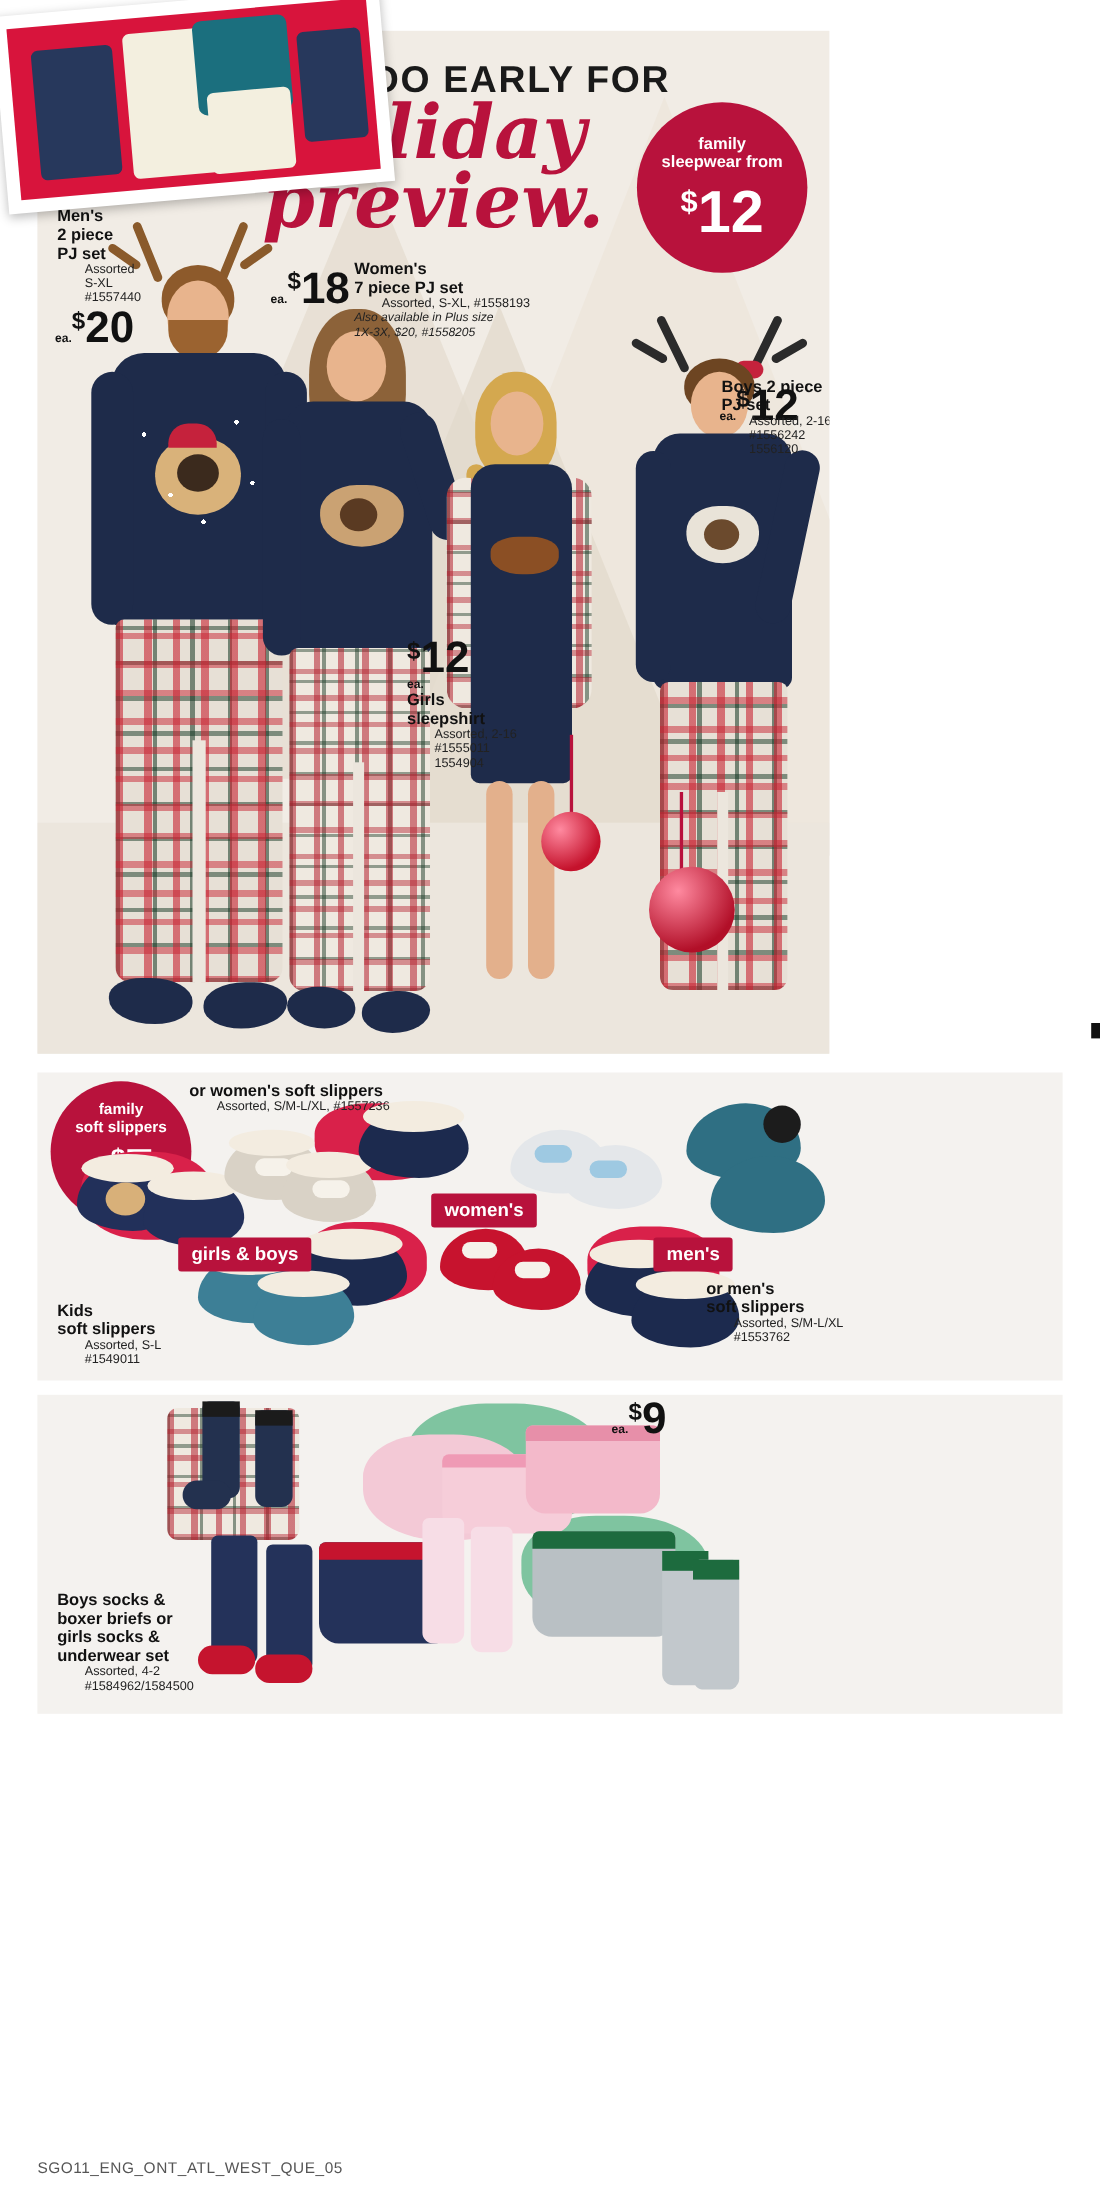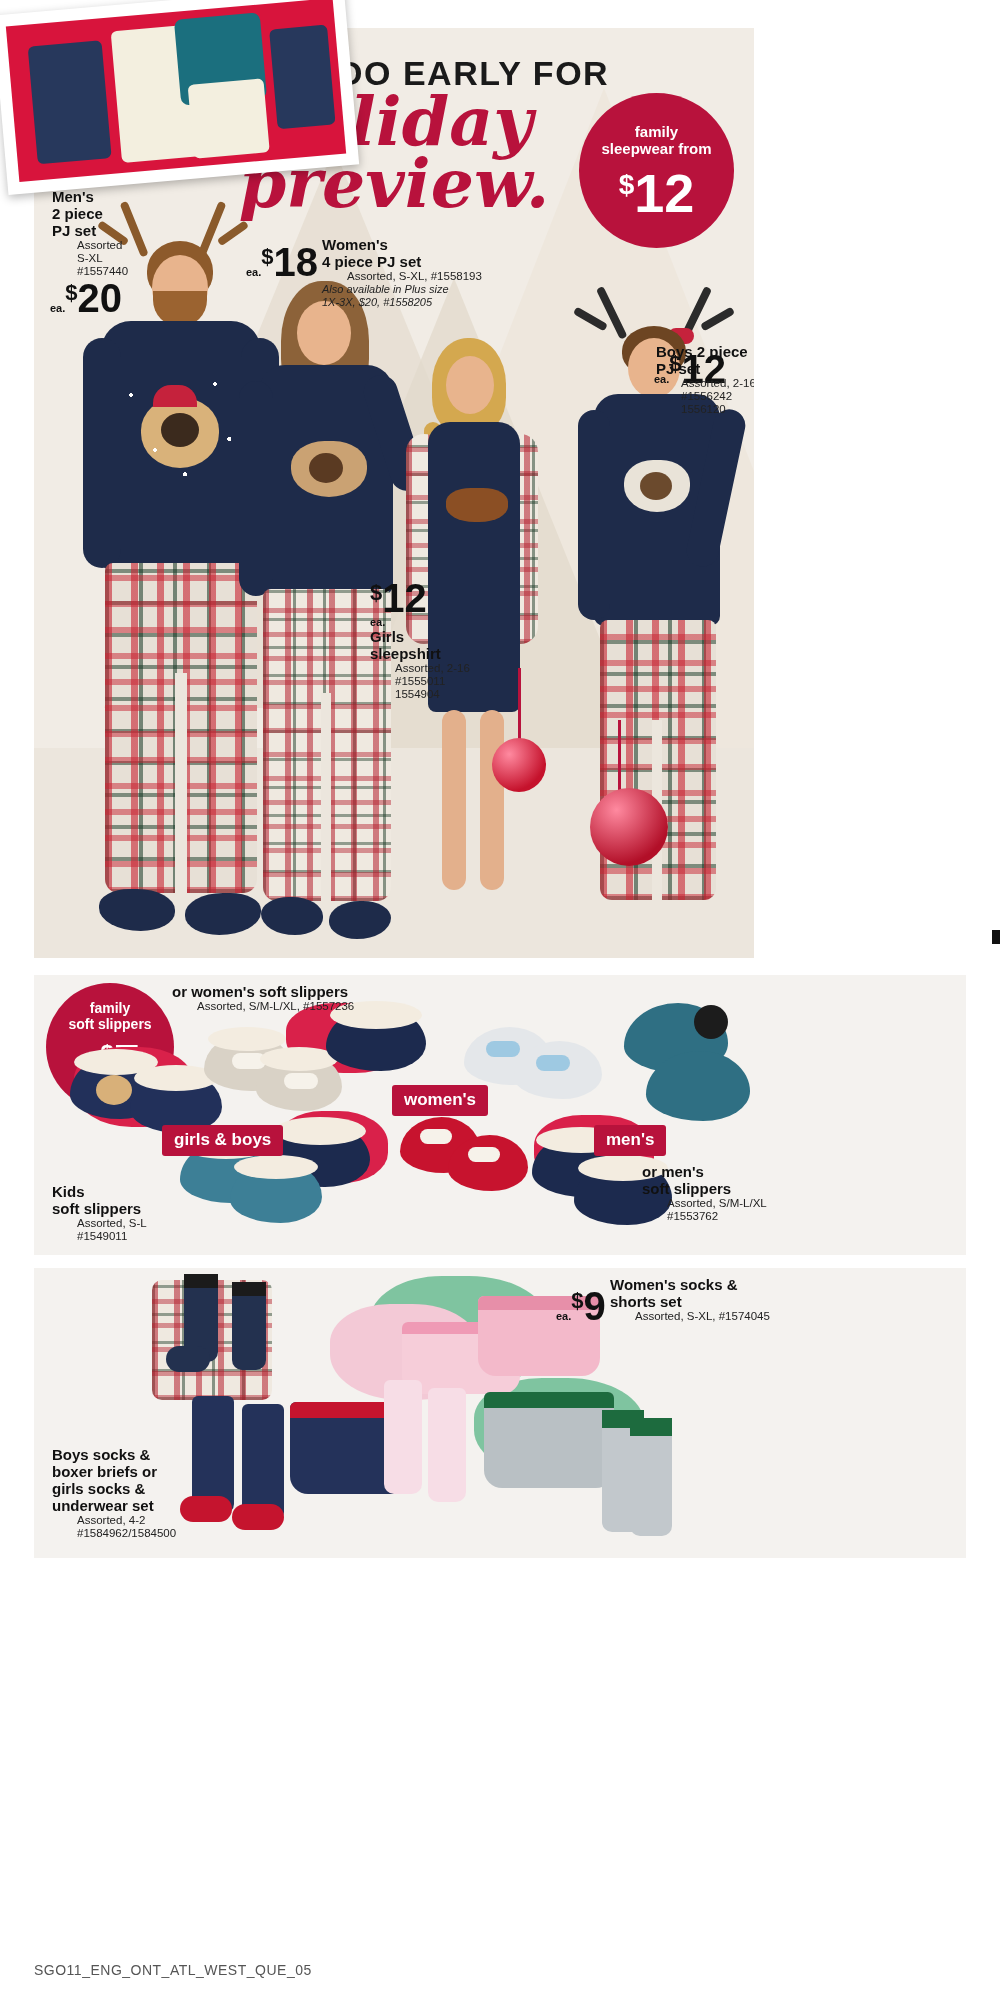--- a/index.html
+++ b/index.html
@@ -306,21 +306,21 @@
     </div>
     <div class="txt price" style="left:16px; top:248px;">
       <span class="ea">ea.</span><span class="cur">$</span><span class="amt">20</span>
     </div>
 
     <div class="txt price" style="left:212px; top:212px;">
       <span class="ea">ea.</span><span class="cur">$</span><span class="amt">18</span>
     </div>
     <div class="txt" style="left:288px; top:208px; width:180px;">
       <div class="lbl-title">Women's</div>
-      <div class="lbl-title">4 piece PJ set</div>
+      <div class="lbl-title">7 piece PJ set</div>
       <div class="lbl-sub">Assorted, S-XL, #1558193</div>
       <div class="lbl-ital">Also available in Plus size</div>
       <div class="lbl-ital">1X-3X, $20, #1558205</div>
     </div>
 
     <div class="txt price" style="left:620px; top:278px;margin-top:41px;">
       <span class="ea">ea.</span><span class="cur">$</span><span class="amt">12</span>
     </div>
     <div class="txt" style="left:622px; top:315px; width:120px;">
       <div class="lbl-title">Boys 2 piece</div>
@@ -465,27 +465,22 @@
     <div class="boxer" style="left:444px; top:28px; width:122px; height:80px; background:#f3b9ca;"></div>
     <div style="position:absolute; left:444px; top:28px; width:122px; height:14px; background:#e78fa9; border-radius:6px 6px 0 0;"></div>
 
     <div class="boxer" style="left:450px; top:124px; width:130px; height:96px; background:#b9c0c4;"></div>
     <div style="position:absolute; left:450px; top:124px; width:130px; height:16px; background:#1d6b3e; border-radius:6px 6px 0 0;"></div>
     <div class="sock" style="left:568px; top:142px; width:42px; height:122px; background:#c2c8cc;"></div>
     <div style="position:absolute; left:568px; top:142px; width:42px; height:18px; background:#1d6b3e;"></div>
     <div class="sock" style="left:596px; top:150px; width:42px; height:118px; background:#c2c8cc;"></div>
     <div style="position:absolute; left:596px; top:150px; width:42px; height:18px; background:#1d6b3e;"></div>
 
-    <div class="txt price" style="left:522px; top:16px;">
+    <div class="txt price" style="left:522px; top:0;">
       <span class="ea">ea.</span><span class="cur">$</span><span class="amt">9</span>
-    </div>
-    <div class="txt" style="left:576px; top:8px; width:230px;">
-      <div class="lbl-title">Women's socks &amp;</div>
-      <div class="lbl-title">shorts set</div>
-      <div class="lbl-sub">Assorted, S-XL, #1574045</div>
     </div>
 
 
     <div class="txt" style="left:18px; top:178px; width:190px;">
       <div class="lbl-title">Boys socks &amp;</div>
       <div class="lbl-title">boxer briefs or</div>
       <div class="lbl-title">girls socks &amp;</div>
       <div class="lbl-title">underwear set</div>
       <div class="lbl-sub">Assorted, 4-2</div>
       <div class="lbl-sub">#1584962/1584500</div>

